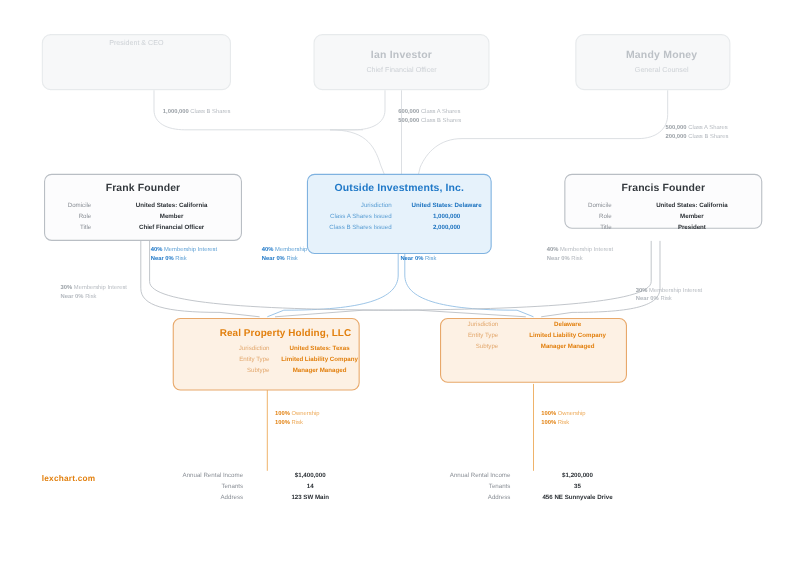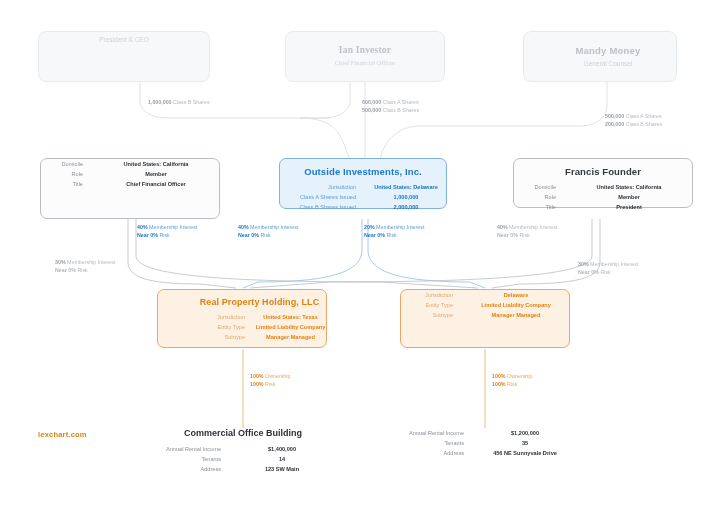--- a/index.html
+++ b/index.html
@@ -201,26 +201,26 @@
 
       <path d="M243 349 L243 428"></path>
       <path d="M485 349 L485 428"></path>
     </g>
   </svg>
 
   <div class="card person" style="left:38px; top:31px; width:172px; height:51px;">
     <div class="ptitle">President &amp; CEO</div>
   </div>
 
-  <div class="card person" style="left:285px; top:31px; width:160px; height:51px;font-family:Liberation Serif, serif;">
+  <div class="card person" style="left:285px; top:31px; width:160px; height:51px;">
     <div class="pname">Ian Investor</div>
     <div class="ptitle">Chief Financial Officer</div>
   </div>
 
-  <div class="card person" style="left:523px; top:31px; width:154px; height:51px;padding-left:16px;">
+  <div class="card person" style="left:523px; top:31px; width:141px; height:51px;padding-left:16px;">
     <div class="pname">Mandy Money</div>
     <div class="ptitle">General Counsel</div>
   </div>
 
   <div class="elabel grey" style="left:148px; top:98px;">
     <div class="l1"><span>1,000,000</span>
       <span class="unit">Class B Shares</span></div>
   </div>
 
   <div class="elabel grey" style="left:362px; top:98px;">
@@ -231,37 +231,38 @@
   </div>
 
   <div class="elabel grey" style="left:605px; top:112px;">
     <div class="l1"><span>500,000</span>
       <span class="unit">Class A Shares</span></div>
     <div class="l1"><span>200,000</span>
       <span class="unit">Class B Shares</span></div>
   </div>
 
   <div class="card founder" style="left:40px; top:158px; width:180px; height:61px;">
+    <div class="card-title">Frank Founder</div>
     <div class="rows">
       <div class="row">
         <span class="k">Domicile</span>
         <span class="v">United States: California</span>
       </div>
       <div class="row">
         <span class="k">Role</span>
         <span class="v">Member</span>
       </div>
       <div class="row">
         <span class="k">Title</span>
         <span class="v">Chief Financial Officer</span>
       </div>
     </div>
   </div>
 
-  <div class="card corp" style="left:279px; top:158px; width:168px; height:51px;">
+  <div class="card corp" style="left:279px; top:158px; width:168px; height:73px;">
     <div class="card-title">Outside Investments, Inc.</div>
     <div class="rows">
       <div class="row">
         <span class="k">Jurisdiction</span>
         <span class="v">United States: Delaware</span>
       </div>
       <div class="row">
         <span class="k">Class A Shares Issued</span>
         <span class="v">1,000,000</span>
       </div>
@@ -325,21 +326,21 @@
       <span class="unit">Risk</span></div>
   </div>
 
   <div class="elabel grey" style="left:578px; top:260px;">
     <div class="l1"><span>30%</span>
       <span class="unit">Membership Interest</span></div>
     <div class="l2"><span class="strong">Near 0%</span>
       <span class="unit">Risk</span></div>
   </div>
 
-  <div class="card llc" style="left:157px; top:289px; width:170px; height:59px;padding-left:35px;">
+  <div class="card llc" style="left:157px; top:289px; width:170px; height:66px;padding-left:35px;">
     <div class="card-title">Real Property Holding, LLC</div>
     <div class="rows">
       <div class="row">
         <span class="k">Jurisdiction</span>
         <span class="v">United States: Texas</span>
       </div>
       <div class="row">
         <span class="k">Entity Type</span>
         <span class="v">Limited Liability Company</span>
       </div>
@@ -375,21 +376,20 @@
   </div>
 
   <div class="elabel orange" style="left:492px; top:372px;">
     <div class="l1"><span>100%</span>
       <span class="unit">Ownership</span></div>
     <div class="l2"><span class="strong">100%</span>
       <span class="unit">Risk</span></div>
   </div>
 
   <div class="asset" style="left:153px; top:428px; width:180px;">
-    <div class="aname">Commercial Office Building</div>
     <div class="rows">
       <div class="row">
         <span class="k">Annual Rental Income</span>
         <span class="v">$1,400,000</span>
       </div>
       <div class="row">
         <span class="k">Tenants</span>
         <span class="v">14</span>
       </div>
       <div class="row">

